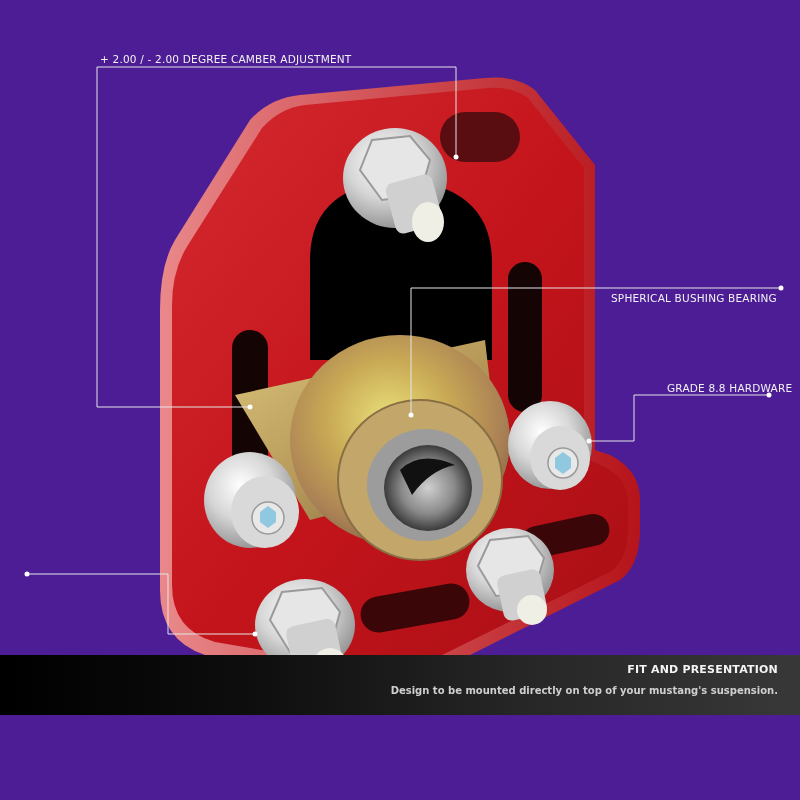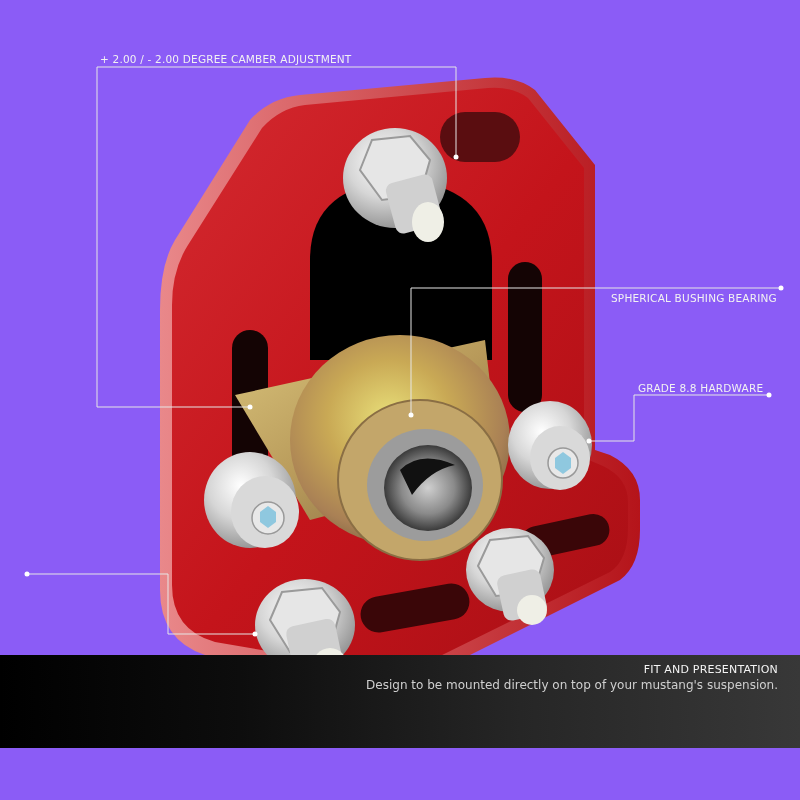--- a/index.html
+++ b/index.html
@@ -1,29 +1,30 @@
 <!DOCTYPE html>
 <html><head>
   <meta charset="utf-8">
   <style>
     html, body { margin:0; padding:0; background:#000; }
     body { width:800px; height:800px; position:relative; overflow:hidden; font-family:"DejaVu Sans", "Liberation Sans", sans-serif; }
-    .stage { position:absolute; left:0; top:0; width:800px; height:800px; background:#8b5cf6; }
+    .stage { position:absolute; left:0; top:0; width:800px; height:800px; background:#4c1d95; }
     svg.product { position:absolute; left:0; top:0; }
     .callout-label {
       position:absolute; color:#f2f2f2; font-size:10.5px; letter-spacing:0.2px;
       text-transform:uppercase; white-space:nowrap; line-height:13px;
     }
     .info-panel {
-      position:absolute; left:0; top:655px; width:800px; height:93px;
+      position:absolute; left:0; top:655px; width:800px; height:60px;
       background:linear-gradient(90deg, #000 0%, #0d0d0d 30%, #262626 65%, #383838 100%);
+      font-weight:bold;
     }
     .info-block { position:absolute; right:22px; text-align:right; color:#eaeaea; }
     .info-title { font-size:11px; letter-spacing:0.2px; color:#f4f4f4; }
-    .info-desc { font-size:12px; color:#cfcfcf; margin-top:2px; }
+    .info-desc { font-size:10px; color:#cfcfcf; margin-top:9px; }
   </style>
 </head>
 <body>
 
 <div class="stage">
 
   <svg class="product" width="800" height="800" viewBox="0 0 800 800">
     <defs>
       <linearGradient id="redGrad" x1="0" y1="0" x2="1" y2="1">
         <stop offset="0" stop-color="#d42a30"></stop>
@@ -130,21 +131,21 @@
       <circle cx="781" cy="288" r="2.5"></circle>
       <circle cx="589" cy="441" r="2.5"></circle>
       <circle cx="769" cy="395" r="2.5"></circle>
       <circle cx="27" cy="574" r="2.5"></circle>
       <circle cx="255" cy="634" r="2.5"></circle>
     </g>
   </svg>
 
   <div class="callout-label" style="left:100px; top:53px;">+ 2.00 / - 2.00 DEGREE CAMBER ADJUSTMENT</div>
   <div class="callout-label" style="left:611px; top:292px;">SPHERICAL BUSHING BEARING</div>
-  <div class="callout-label" style="left:638px; top:382px;">GRADE 8.8 HARDWARE</div>
+  <div class="callout-label" style="left:667px; top:382px;">GRADE 8.8 HARDWARE</div>
 
   <div class="info-panel">
     <div class="info-block" style="top:8px;">
       <div class="info-title">FIT AND PRESENTATION</div>
       <div class="info-desc">Design to be mounted directly on top of your mustang's suspension.</div>
     </div>
   </div>
 </div>
 
 </body></html>

